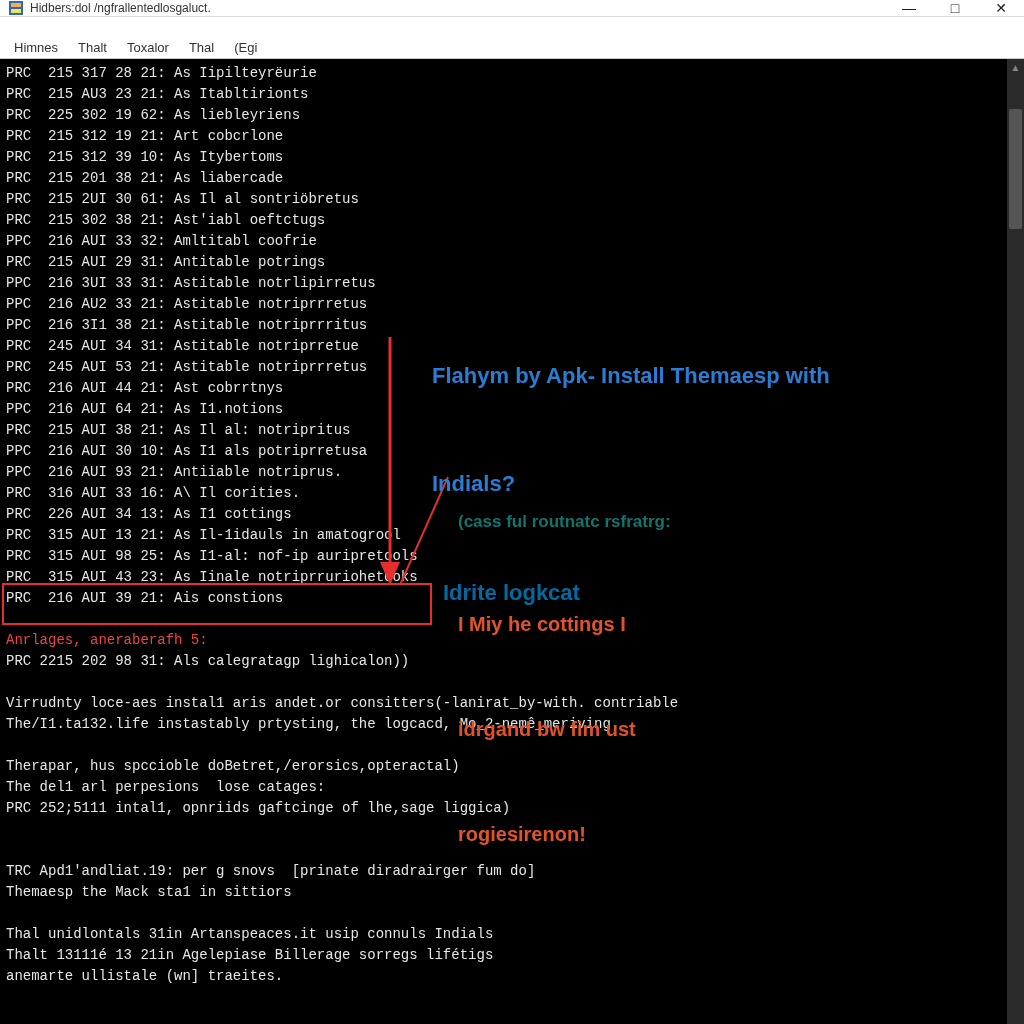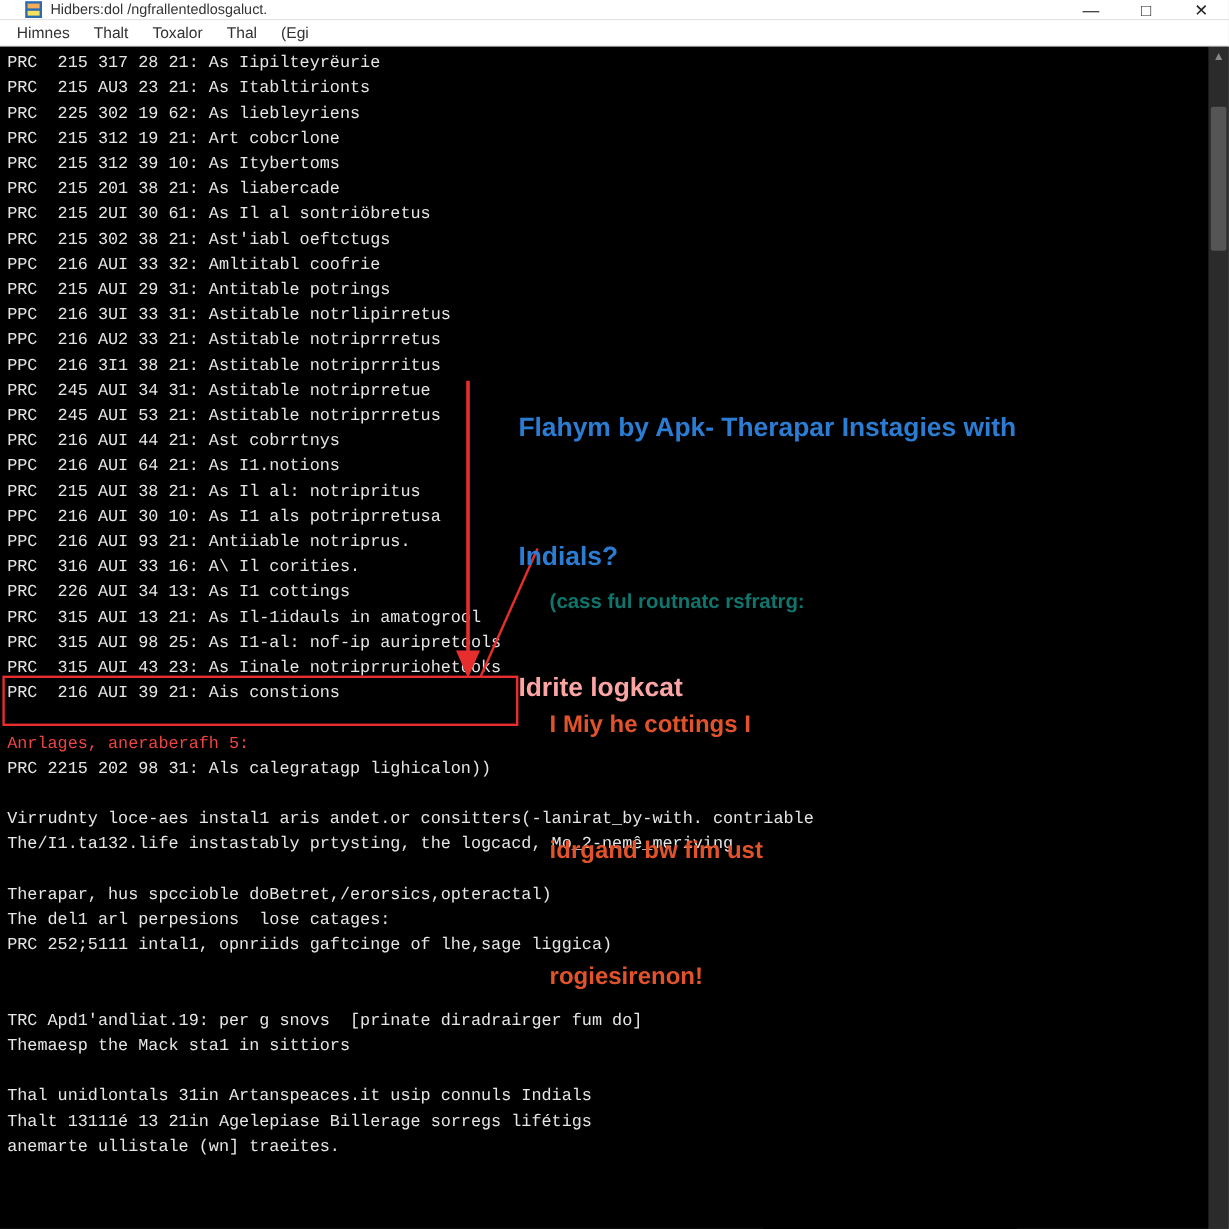--- a/index.html
+++ b/index.html
@@ -15,21 +15,21 @@
   height: 1024px;
   background: #fff;
   display: flex;
   flex-direction: column;
 }
 .titlebar {
   height: 30px;
   background: #fff;
   display: flex;
   align-items: center;
-  padding-left: 20px;
+  padding-left: 8px;
   border-bottom: 1px solid #ddd;
 }
 .titlebar-icon {
   width: 16px;
   height: 16px;
   margin-right: 6px;
   display: flex;
   align-items: center;
   justify-content: center;
 }
@@ -53,20 +53,21 @@
   color: #222;
 }
 
 .menubar {
   height: 26px;
   background: #fff;
   display: flex;
   align-items: center;
   padding-left: 4px;
   border-bottom: 1px solid #ccc;
+  margin-top: 20px;
 }
 .menu-item {
   padding: 3px 10px;
   font-size: 13px;
   color: #333;
 }
 
 .content-wrap {
   flex: 1;
   display: flex;
@@ -137,21 +138,21 @@
   top: 226px;
   color: #2b7cd3;
   font-family: "Segoe UI", Arial, sans-serif;
   font-size: 22px;
   font-weight: 600;
   line-height: 1.65;
   pointer-events: none;
   width: 520px;
 }
 .annotation-blue .l2 { color: #2b7cd3; }
-.annotation-blue .l3 { color: #fca5a5; }
+.annotation-blue .l3 { color: #0369a1; padding-left: 11px; }
 
 .annotation-red {
   position: absolute;
   left: 458px;
   top: 378px;
   color: #e2532b;
   font-family: "Segoe UI", Arial, sans-serif;
   font-size: 20px;
   font-weight: 600;
   line-height: 1.75;
@@ -202,21 +203,21 @@
 
       <div class="highlight-box"></div>
 
       <svg class="arrow-svg" viewBox="0 0 80 248">
         <line x1="20" y1="0" x2="20" y2="230" stroke="#e62e2e" stroke-width="3"></line>
         <polygon points="20,248 10,225 30,225" fill="#e62e2e"></polygon>
         <line x1="30" y1="248" x2="78" y2="140" stroke="#e62e2e" stroke-width="2"></line>
       </svg>
 
       <div class="annotation-blue">
-        <div>Flahym by Apk- Therapar Instagies with</div>
+        <div>Flahym by Apk- Install Themaesp with</div>
         <div class="l2">Indials?</div>
         <div class="l3">Idrite logkcat</div>
       </div>
 
       <div class="annotation-red">
         <div class="small">(cass ful routnatc rsfratrg:</div>
         <div>I Miy he cottings I</div>
         <div>idrgand bw fim ust</div>
         <div>rogiesirenon!</div>
       </div>

